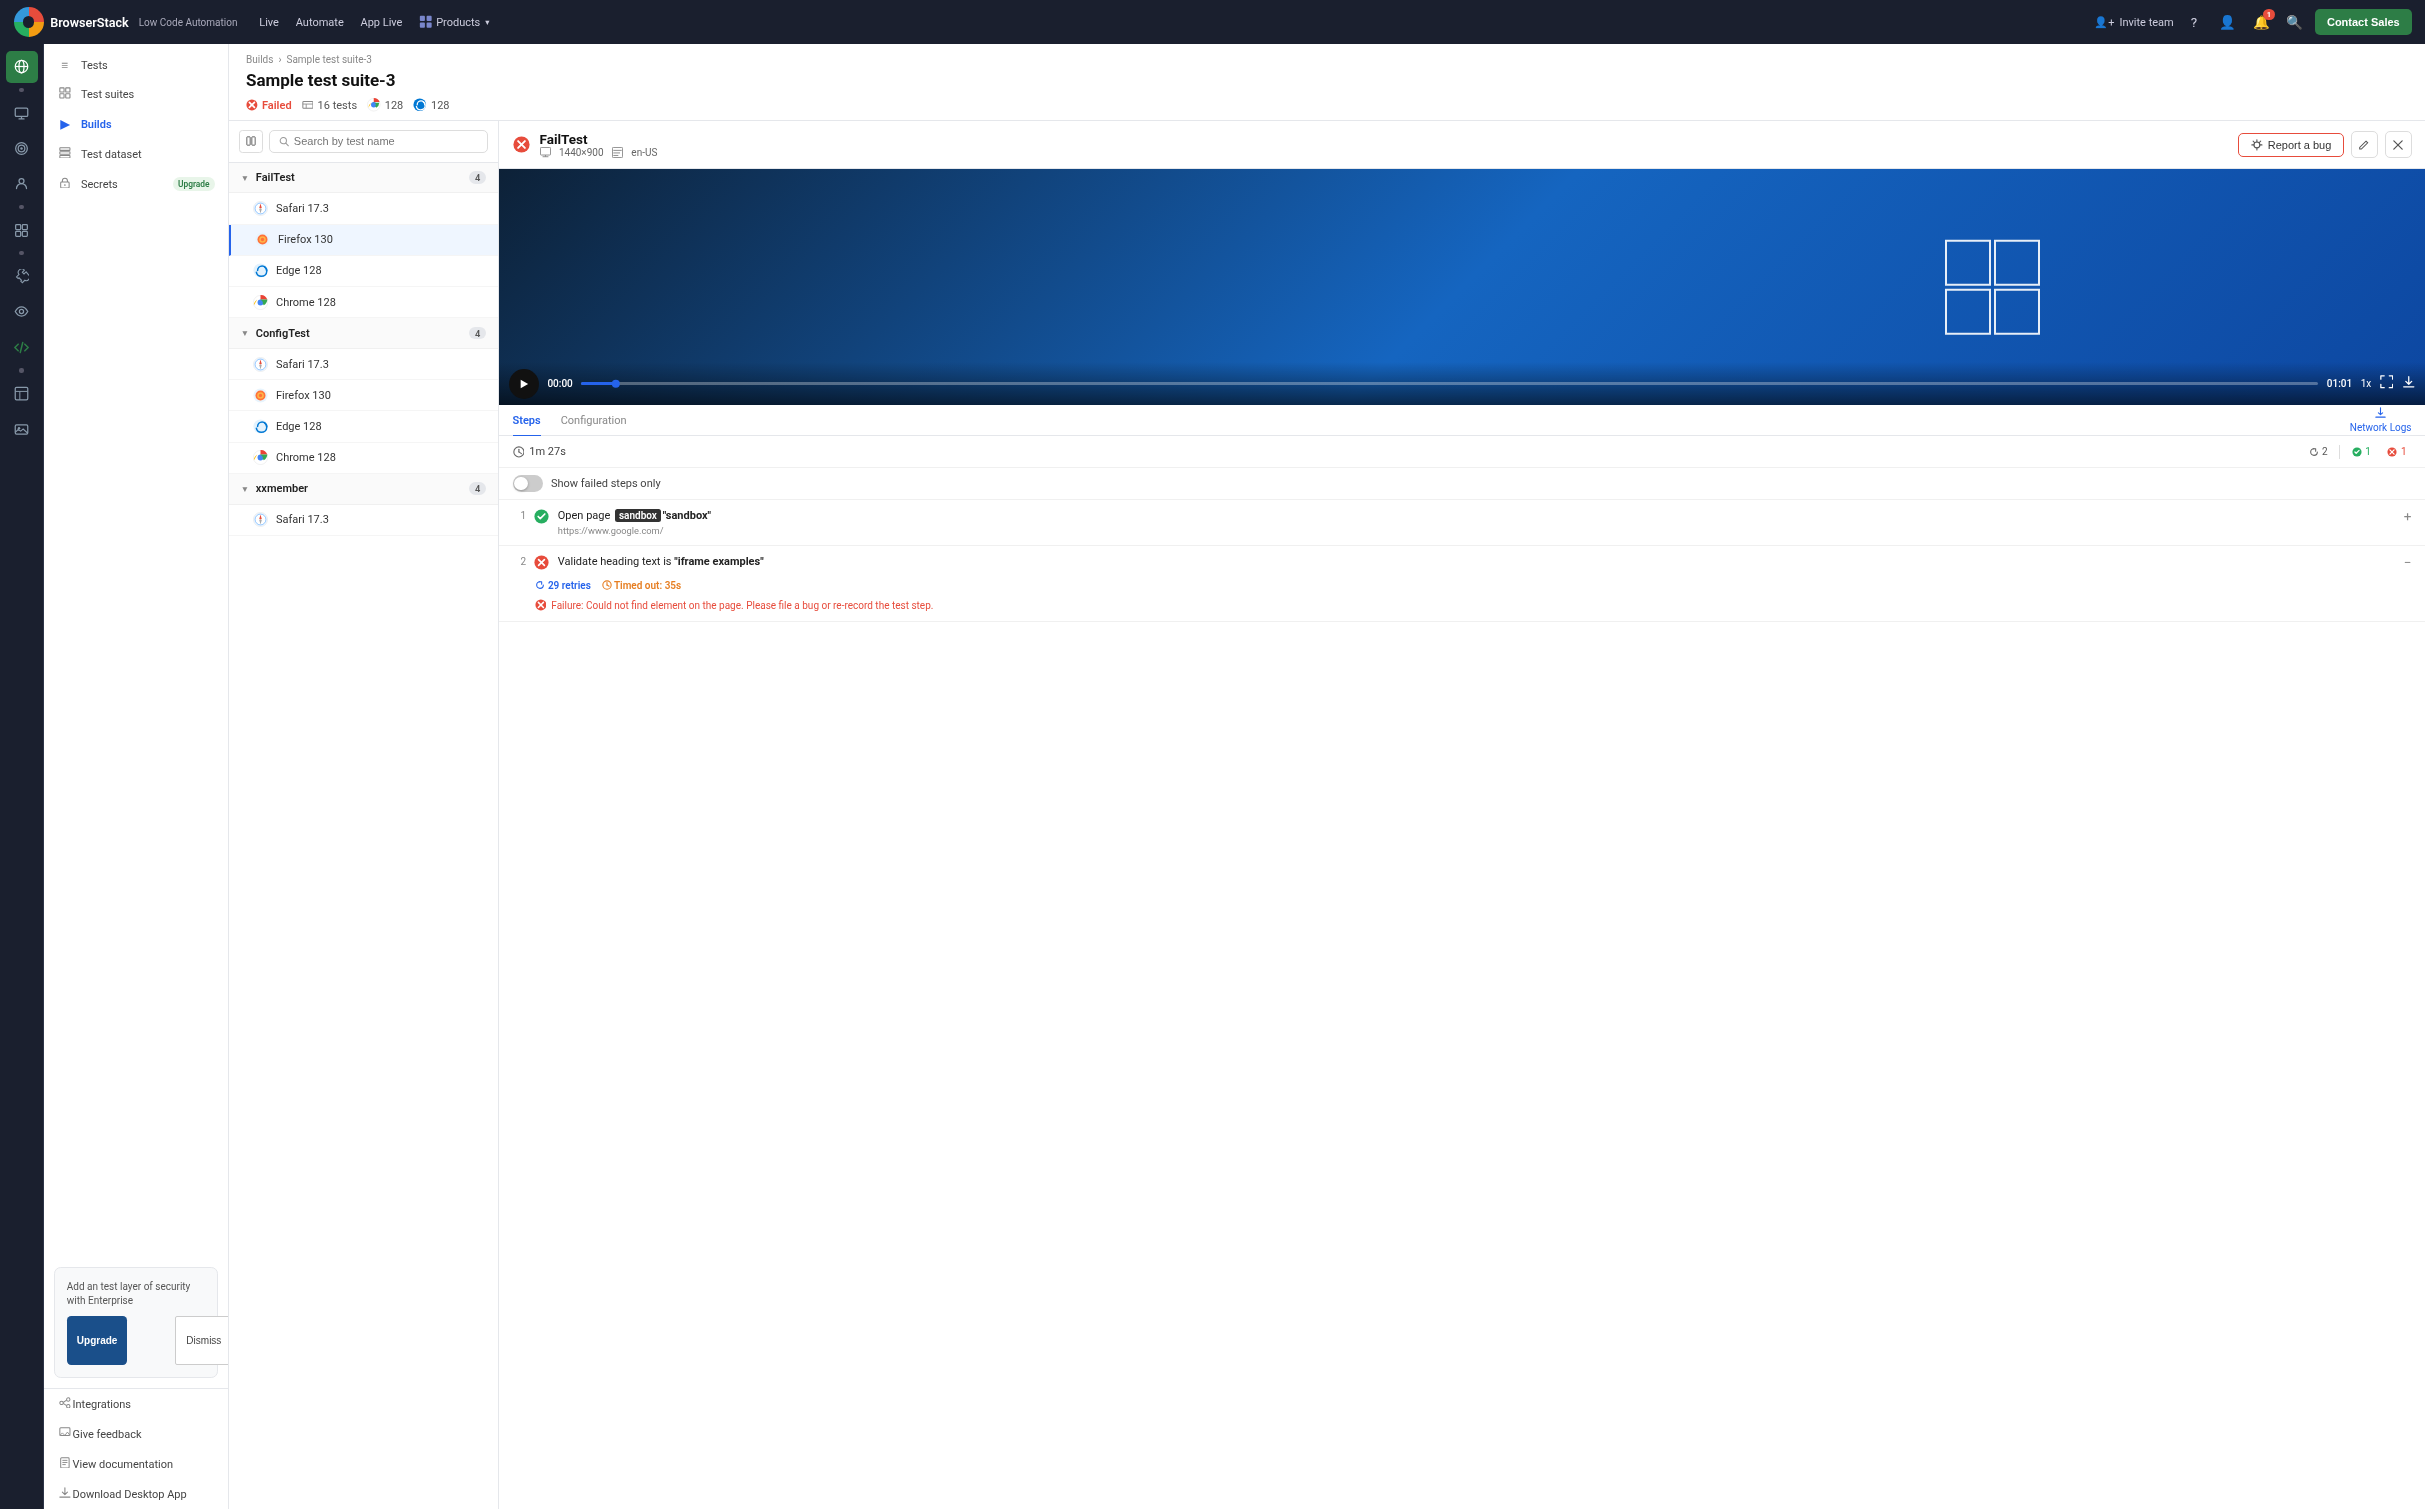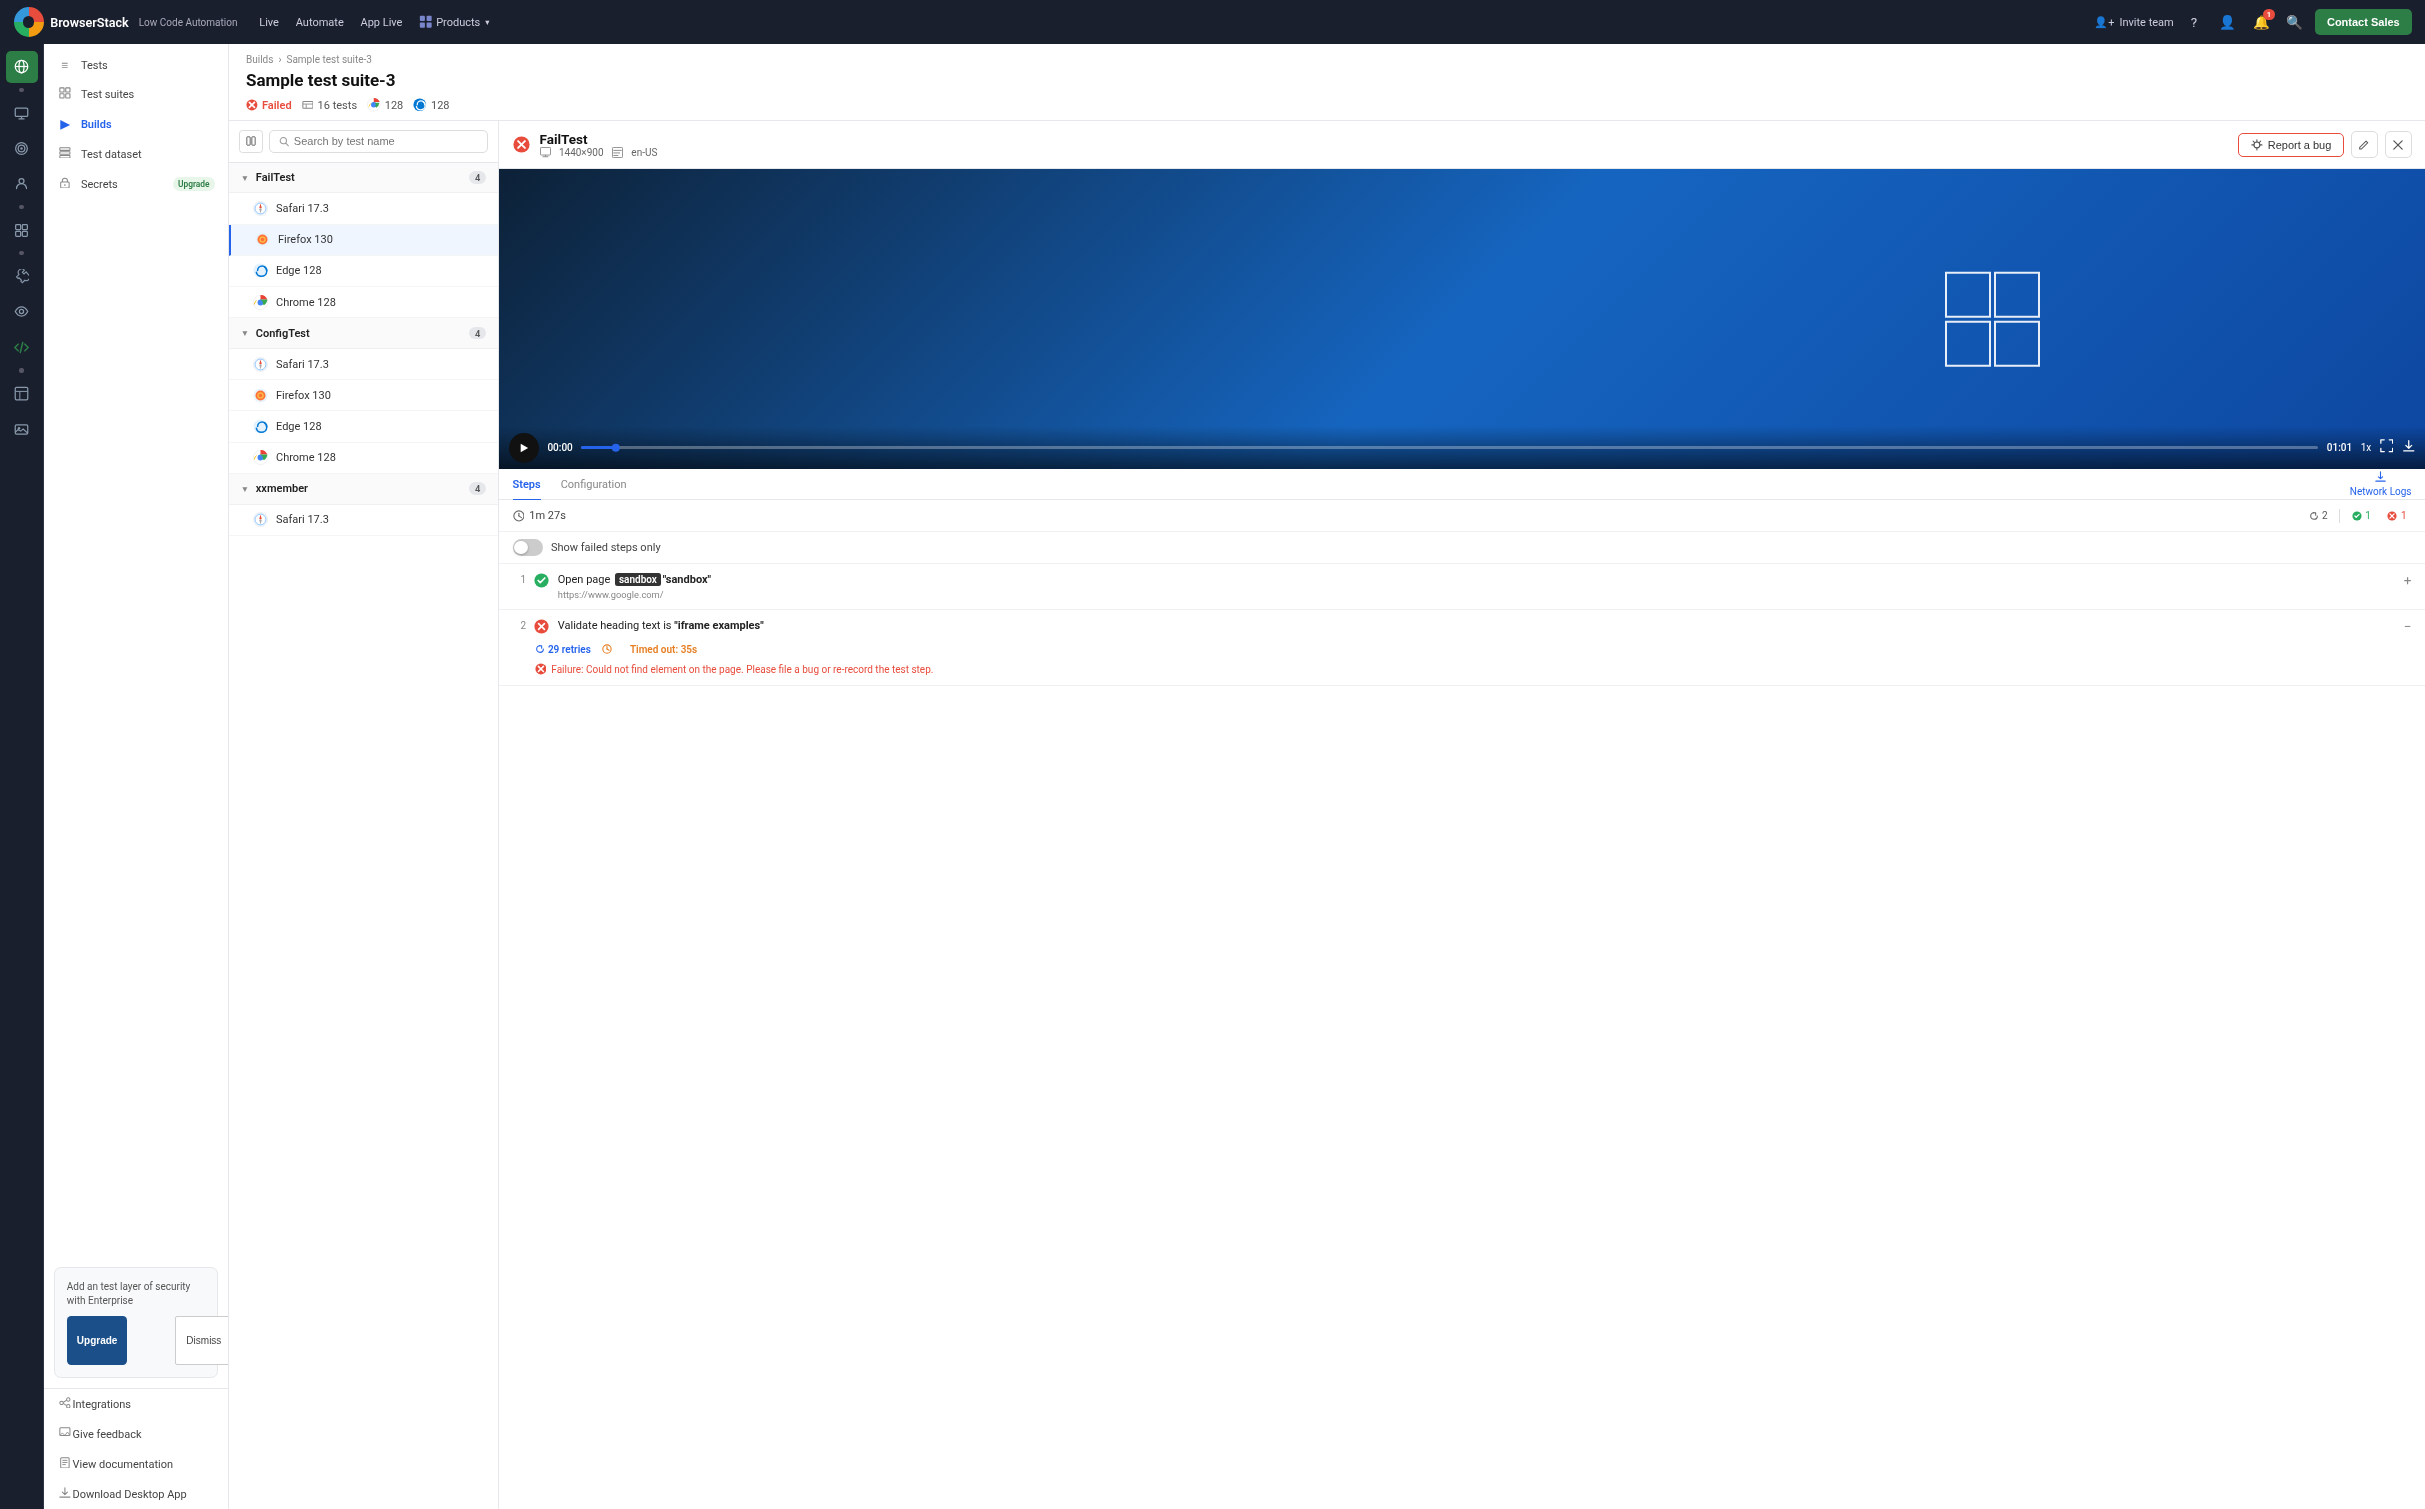--- a/index.html
+++ b/index.html
@@ -233,21 +233,21 @@
     .detail-icon-btn {
       width: 27px; height: 27px; border: 0.8px solid #ddd; border-radius: 5px;
       display: flex; align-items: center; justify-content: center;
       cursor: pointer; color: #555; font-size: 12.6px; background: white;
     }
 
     
     .video-area {
       background: #0d1b2a;
       position: relative;
-      height: 300px;
+      height: 236px;
       flex-shrink: 0;
       display: flex;
       align-items: center;
       justify-content: center;
       overflow: hidden;
     }
     .video-bg {
       width: 100%; height: 100%;
       background: linear-gradient(135deg, #0d2137 0%, #1565c0 50%, #0d47a1 100%);
       position: absolute;
@@ -345,21 +345,21 @@
     .step-title { font-size: 11px; color: #222; line-height: 1.4; }
     .step-title strong { font-weight: 700; }
     .step-url { font-size: 9.3px; color: #888; margin-top: 1.7px; }
     .step-expand { margin-left: auto; color: #888; font-size: 13.5px; cursor: pointer; flex-shrink: 0; }
     .step-detail { padding: 6.7px 0 0 22px; }
     .retry-tag {
       display: inline-flex; align-items: center; gap: 3.4px;
       color: #2563eb; font-size: 10px; font-weight: 600; margin-right: 8.4px;
     }
     .timeout-tag {
-      display: inline-flex; align-items: center; gap: 18px;
+      display: inline-flex; align-items: center; gap: 2px;
       color: #e67e22; font-size: 10px; font-weight: 600;
     }
     .failure-msg {
       display: flex; align-items: flex-start; gap: 5px;
       margin-top: 5px; font-size: 10px; color: #e74c3c; line-height: 1.5;
     }
 
     
     .icon-success { color: #27ae60; }
     .icon-fail { color: #e74c3c; }

